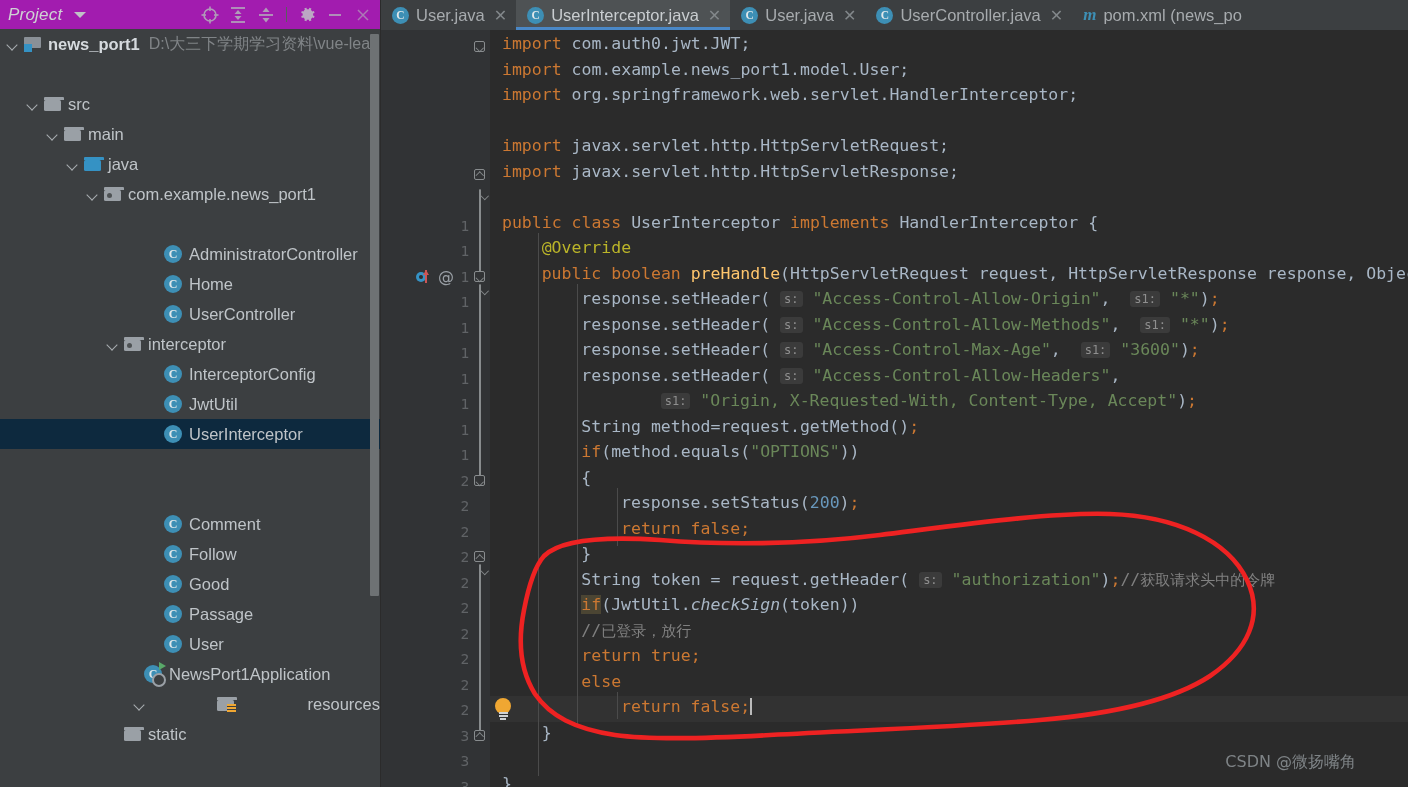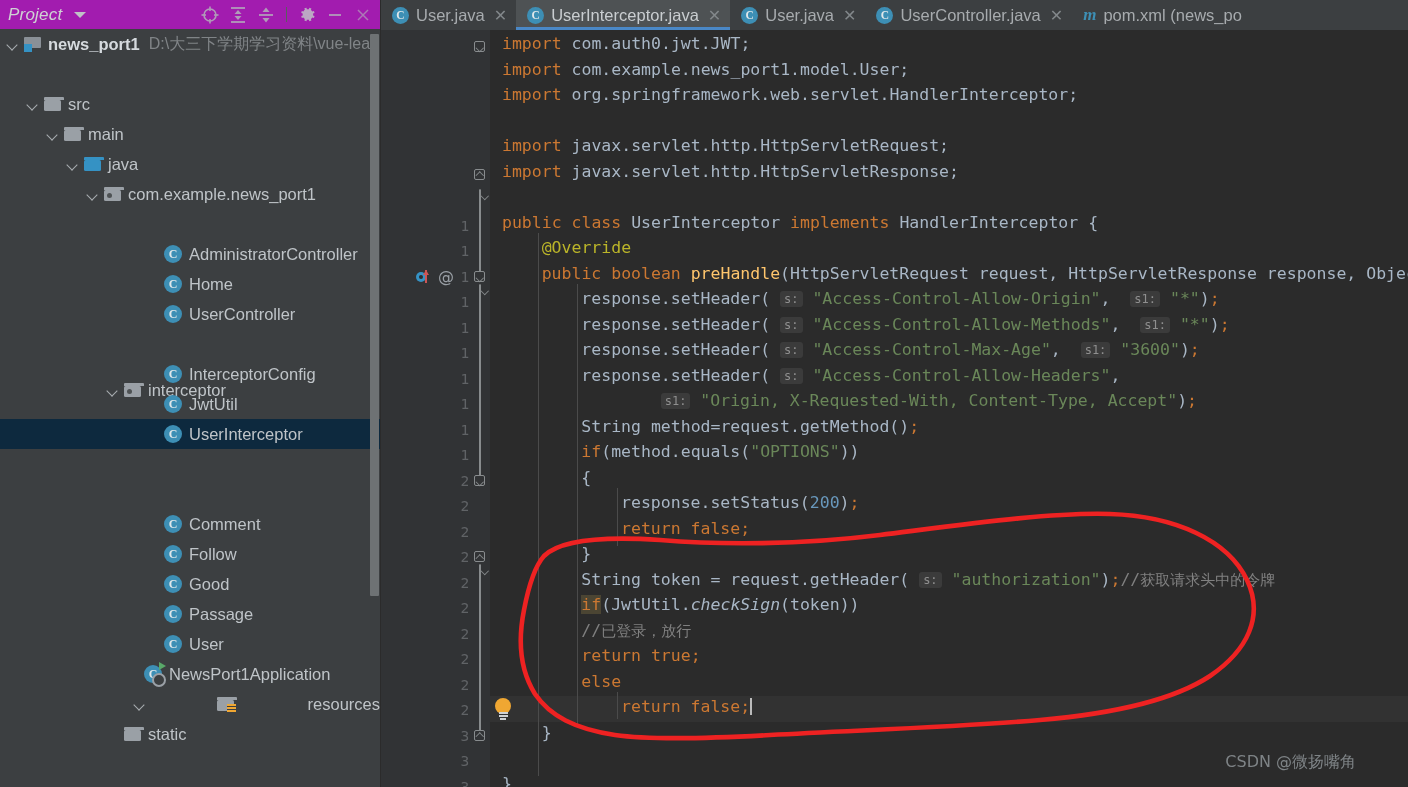--- a/index.html
+++ b/index.html
@@ -323,21 +323,21 @@
           <span class="lbl">Home</span>
         </div>
         <div class="row" style="position: absolute; top: 270px; left: 0px; right: 0px;">
           <span style="display:inline-block;width:146px"></span>
           <span class="arrow"></span>
           <span class="ico">
             <span class="cls">C</span>
           </span>
           <span class="lbl">UserController</span>
         </div>
-        <div class="row" style="position: absolute; top: 300px; left: 0px; right: 0px; margin-top: 46px;">
+        <div class="row" style="position: absolute; top: 300px; left: 0px; right: 0px;">
           <span style="display:inline-block;width:106px"></span>
           <span class="arrow down"></span>
           <span class="ico">
             <span class="folder pkg">
               <span class="tab"></span>
               <span class="body"></span>
             </span>
           </span>
           <span class="lbl">interceptor</span>
         </div>

